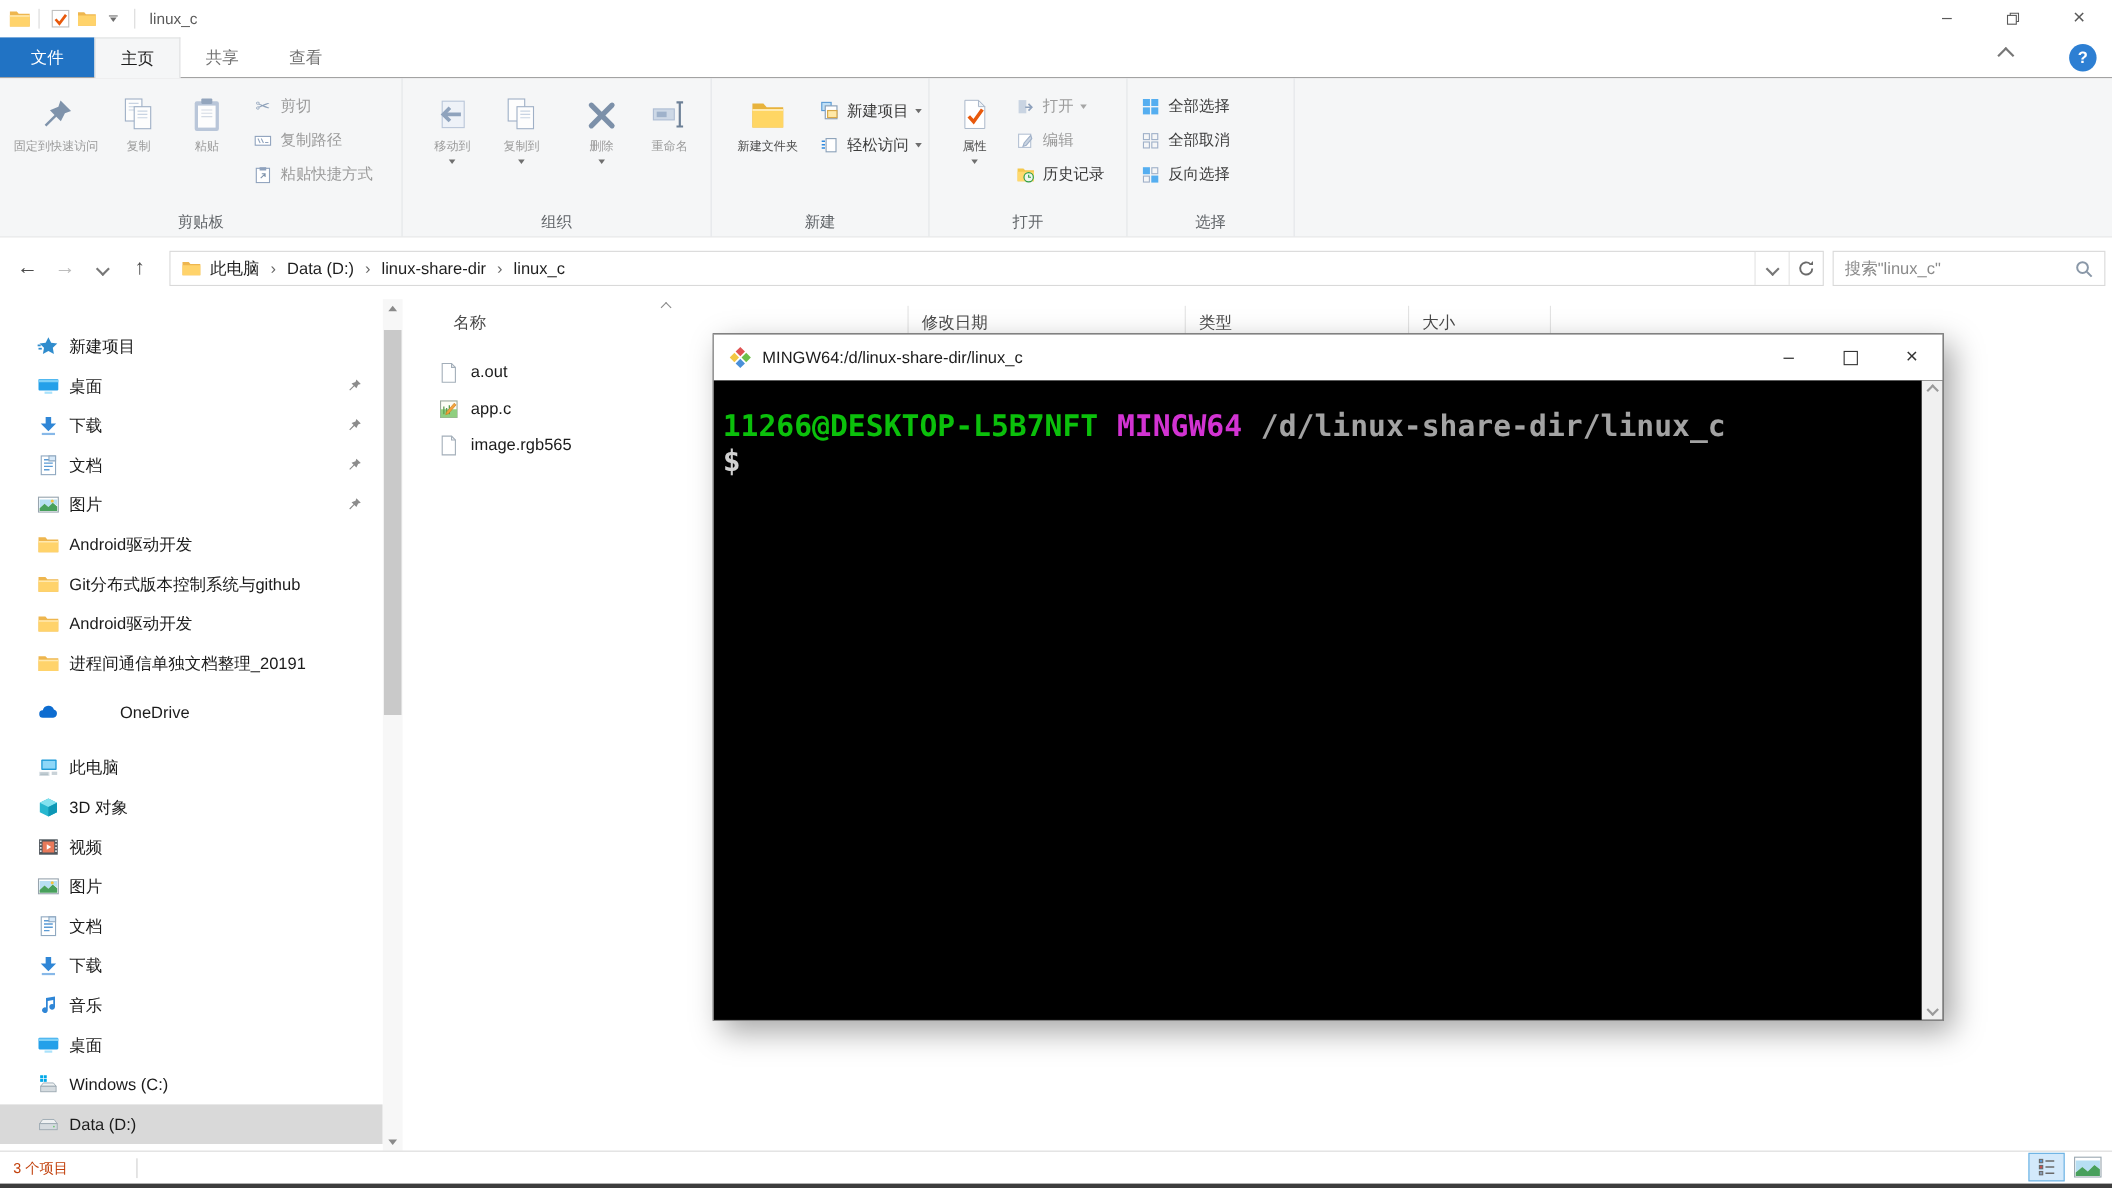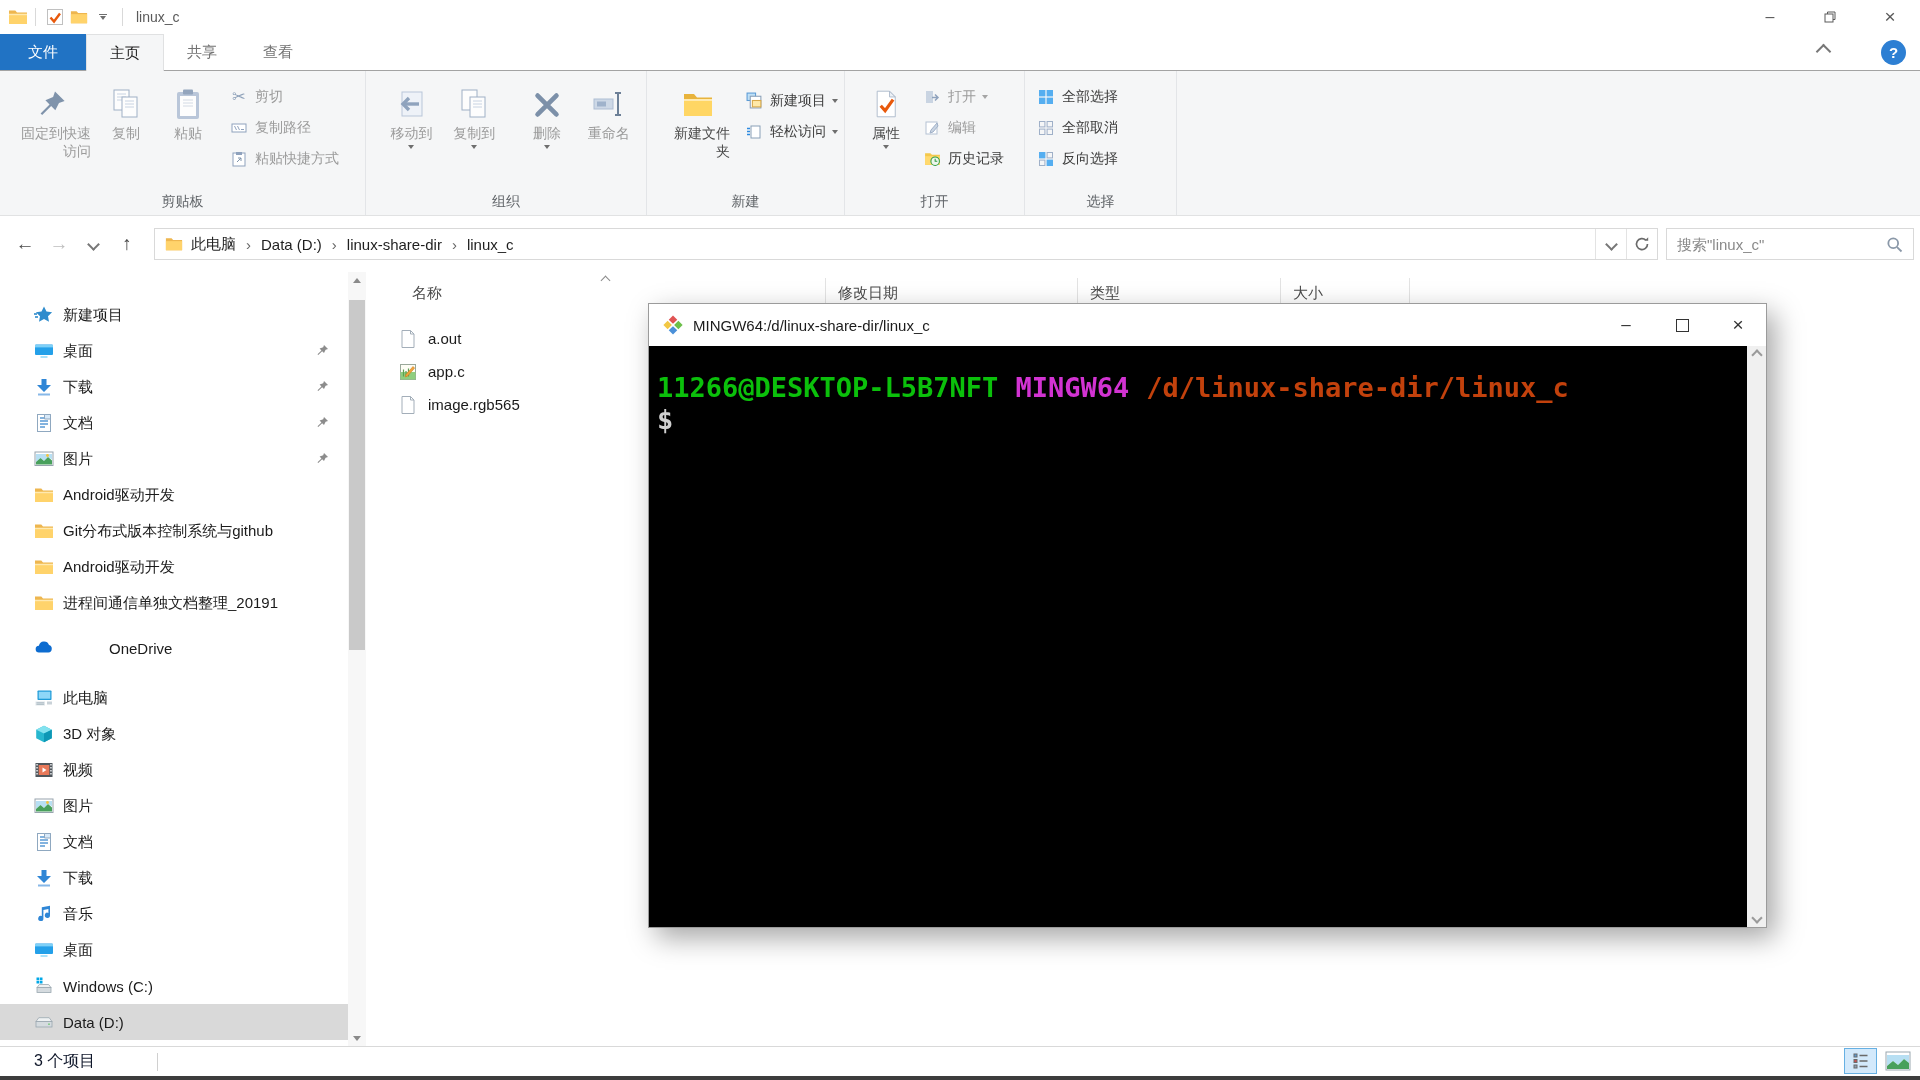--- a/index.html
+++ b/index.html
@@ -33,21 +33,21 @@
   .helpdot{width:25px;height:25px;border-radius:50%;background:#2d7fd3;color:#fff;font-size:15px;font-weight:bold;
            display:flex;align-items:center;justify-content:center;margin:0 14px 0 26px;}
 
   
   .ribbon{left:0;top:71px;width:1920px;height:144px;background:#f5f6f7;border-bottom:1px solid #e1e2e3;display:flex;}
   .rgroup{height:100%;border-right:1px solid #e3e5e8;display:flex;flex-direction:column;box-sizing:border-box;}
   .rg-body{flex:1;display:flex;align-items:flex-start;padding:6px 4px 0 6px;}
   .rg-label{height:24px;text-align:center;font-size:14px;color:#606468;line-height:20px;}
   .rbig{display:flex;flex-direction:column;align-items:center;padding:2px 5px;}
   .rbig .ricon{height:42px;display:flex;align-items:flex-end;justify-content:center;}
-  .rlabel{font-size:14px;line-height:18px;text-align:right;color:#4a4a4a;margin-top:3px;}
+  .rlabel{font-size:11px;line-height:18px;text-align:right;color:#4a4a4a;margin-top:3px;}
   .rbig.dis .rlabel{color:#9b9b9b;}
   .rsmallcol{display:flex;flex-direction:column;padding:4px 0 0 10px;}
   .rsmall{display:flex;align-items:center;height:31px;font-size:14px;color:#3c3c3c;}
   .rsmall .sic{width:18px;height:18px;margin-right:7px;display:flex;align-items:center;justify-content:center;}
   .rsmall.dis{color:#9b9b9b;}
   .rsmall .tri-sm{margin-left:6px;}
   .cutglyph{font-size:16px;color:#8fa2ba;}
 
   
   .addrrow{left:0;top:216px;width:1920px;height:56px;background:#fff;display:flex;align-items:center;}
@@ -104,21 +104,21 @@
   .tt-maxglyph{width:11px;height:11px;border:1px solid #333;}
   .tt-screen{position:absolute;left:0;top:42px;right:0;bottom:0;background:#000;padding:26px 30px 0 8px;box-sizing:border-box;}
   .tt-line{font-family:"DejaVu Sans Mono","Liberation Mono",monospace;font-size:27px;line-height:32px;font-weight:bold;
            white-space:pre;color:#d0d0d0;}
   .tt-line span{margin-right:17px;}
   .tt-scroll{position:absolute;right:0;top:42px;width:19px;bottom:0;background:#f0f0f0;}
   .tt-sarr{position:absolute;left:0;width:19px;height:18px;display:flex;align-items:center;justify-content:center;}
 
   
   .statusbar{left:0;bottom:4px;width:1920px;height:29px;border-top:1px solid #d9d9d9;background:#fff;display:flex;align-items:center;}
-  .st-count{font-size:16px;color:#0f172a;margin-left:34px;}
+  .st-count{font-size:13px;color:#c2410c;margin-left:12px;}
   .st-sep{width:1px;height:18px;background:#d0d0d0;margin-left:62px;}
   .st-views{position:absolute;right:6px;top:1px;display:flex;}
   .stv{width:33px;height:26px;display:flex;align-items:center;justify-content:center;margin-left:4px;box-sizing:border-box;}
   .stv.sel{background:#d3e9fb;border:1px solid #66b0e3;}
   .bottomstrip{left:0;bottom:0;width:1920px;height:4px;background:#3d3d3d;}
 </style>
 </head>
 <body>
 
 <div class="abs titlebar">
@@ -751,21 +751,21 @@
         </svg>
     </span>
     <span class="tt-title">MINGW64:/d/linux-share-dir/linux_c</span>
     <span class="tt-btn">–</span>
     <span class="tt-btn">
         <span class="tt-maxglyph"></span>
       </span>
     <span class="tt-btn" style="font-size:19px;">×</span>
   </div>
   <div class="tt-screen" style="background: rgb(0, 0, 0);">
-    <div class="tt-line"><span style="color: rgb(11, 192, 11);">11266@DESKTOP-L5B7NFT</span><span style="color: rgb(210, 51, 210);">MINGW64</span><span style="color: #c2410c;">/d/linux-share-dir/linux_c</span></div>
+    <div class="tt-line"><span style="color: rgb(11, 192, 11);">11266@DESKTOP-L5B7NFT</span><span style="color: rgb(210, 51, 210);">MINGW64</span><span style="color: #a3a3a3;">/d/linux-share-dir/linux_c</span></div>
     <div class="tt-line"><span style="color: rgb(208, 208, 208);">$</span></div>
   </div>
   <div class="tt-scroll">
     <span class="tt-sarr" style="top:0;">
         <span class="chev chev-up" style="width:6px;height:6px;border-color:#9a9a9a;"></span>
       </span>
     <span class="tt-sarr" style="bottom:0;">
         <span class="chev chev-down-thin" style="width:6px;height:6px;border-color:#9a9a9a;"></span>
       </span>
   </div>

